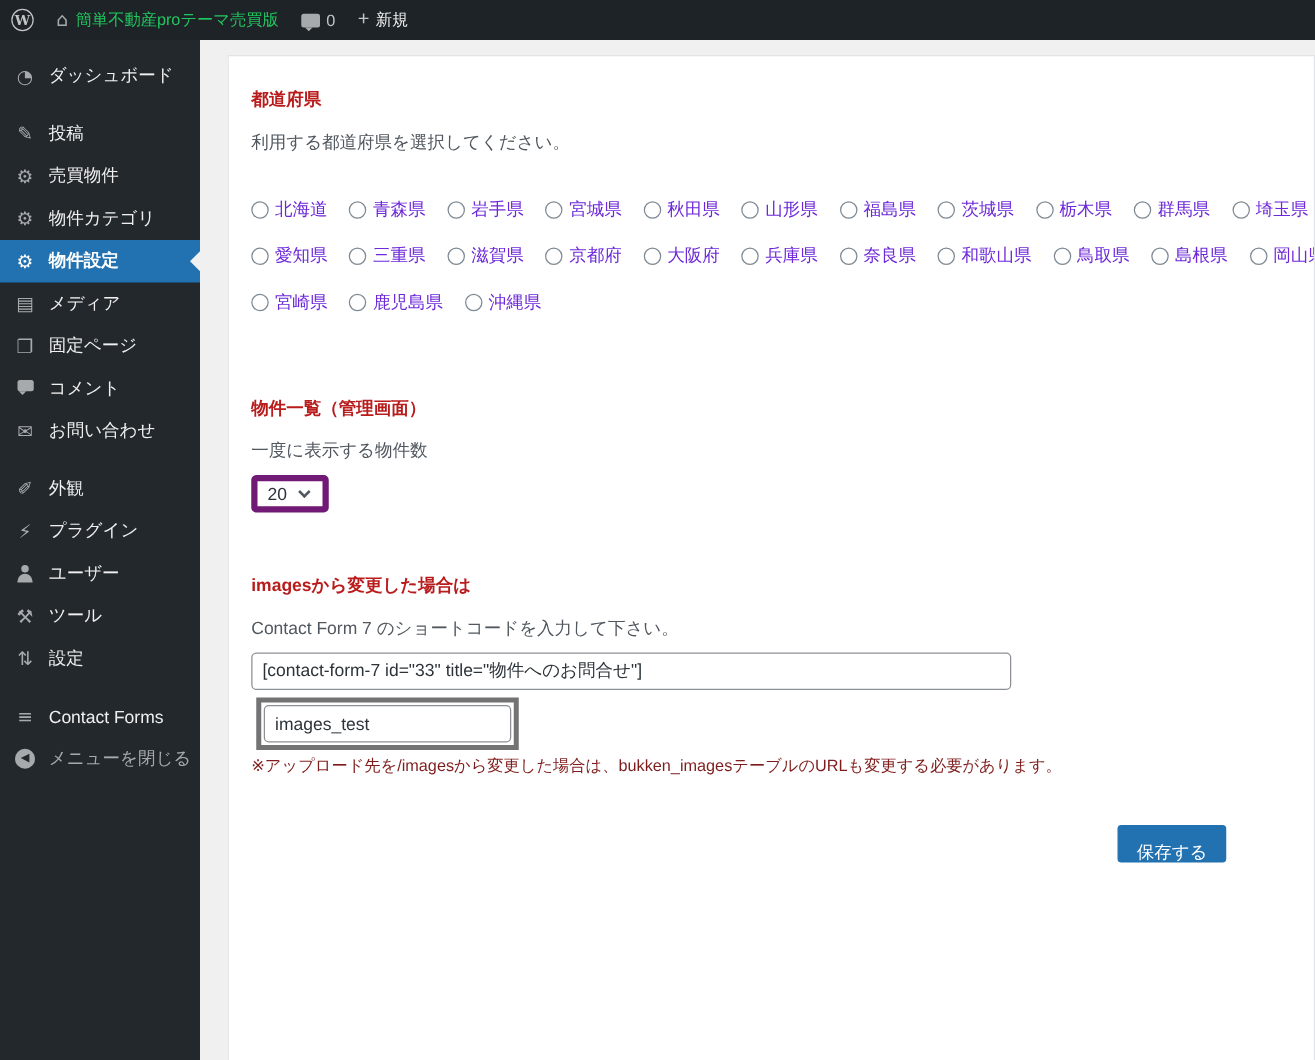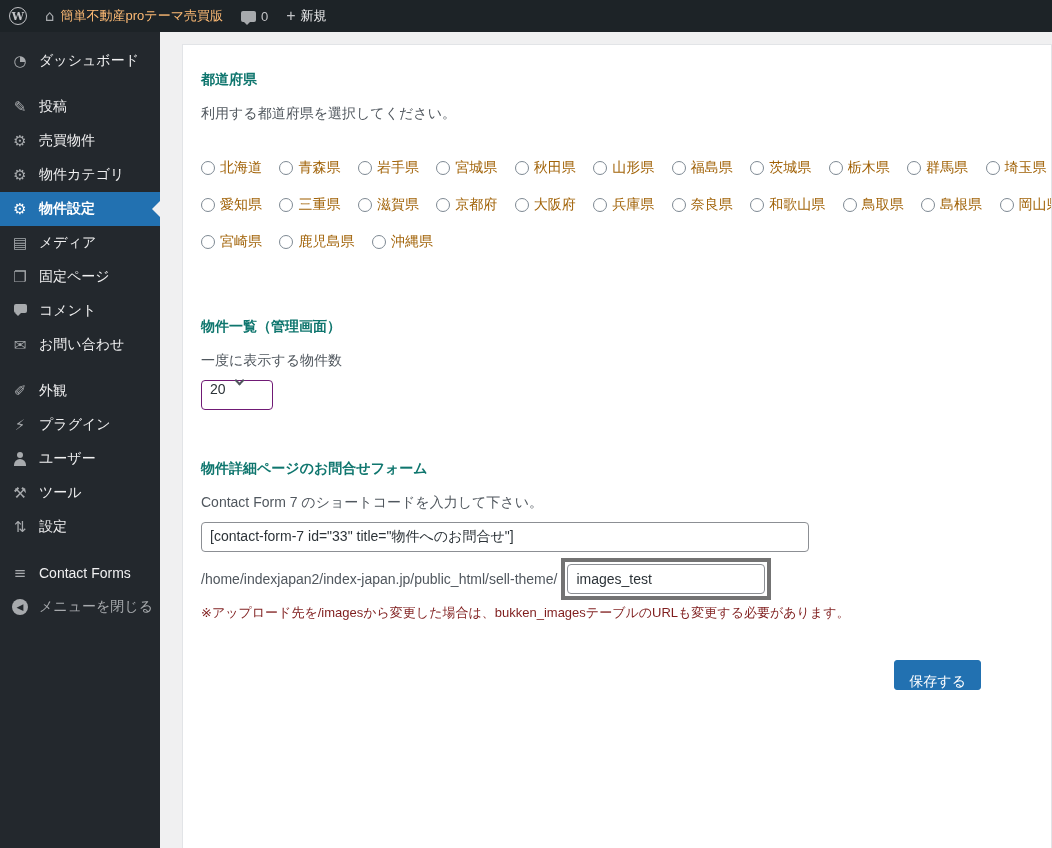--- a/index.html
+++ b/index.html
@@ -7,21 +7,21 @@
     font-family:"Liberation Sans","DejaVu Sans",sans-serif; background:#f0f0f1; }
 
   
   .admin-bar { position:absolute; left:0; top:0; width:1052px; height:32px;
     background:#1d2327; display:flex; align-items:center; color:#f0f0f1; font-size:13px; z-index:10; }
   .ab-item { display:flex; align-items:center; height:32px; padding:0 9px; cursor:pointer; }
   .wp-logo { width:18px; height:18px; border:1.5px solid #c3c4c7; border-radius:50%;
     display:flex; align-items:center; justify-content:center; font-size:11px; font-weight:bold;
     color:#c3c4c7; font-family:"DejaVu Serif",serif; }
   .glyph { font-family:"DejaVu Sans",sans-serif; color:#a7aaad; font-size:15px; line-height:1; }
-  .ab-title { margin-left:6px; color:#fdba74;text-align:right; }
+  .ab-title { margin-left:6px; color:#22c55e;text-align:right; }
   .bubble { position:relative; width:15px; height:11px; background:#a7aaad; border-radius:2px; }
   .bubble::after { content:""; position:absolute; left:3px; top:11px; border:3px solid transparent;
     border-top-color:#a7aaad; }
   .ab-count { margin-left:5px; color:#c3c4c7; }
   .ab-plus { font-size:16px; color:#c3c4c7; margin-right:5px; }
 
   
   .sidebar { position:absolute; left:0; top:32px; width:160px; height:816px;
     background:#23282d; padding-top:12px; }
   .menu-item { position:relative; display:flex; align-items:center; height:34px;
@@ -42,35 +42,35 @@
   .ic-user-icon::before { content:""; width:6px; height:6px; background:#a7aaad; border-radius:50%; }
   .ic-user-icon::after { content:""; width:12px; height:7px; background:#a7aaad;
     border-radius:6px 6px 0 0; margin-top:1px; }
   .collapse .icon { width:16px; height:16px; background:#a7aaad; border-radius:50%;
     color:#23282d; font-size:9px; margin-left:2px; margin-right:11px; }
 
   
   .main-area { position:absolute; left:160px; top:32px; right:0; bottom:0; background:#f0f0f1; }
   .panel { position:absolute; left:22px; top:12px; width:870px; bottom:-10px;
     background:#fff; border:1px solid #e2e4e7; padding:26px 0 0 18px; overflow:hidden; }
-  h3.sec-h { font-size:14px; color:#0f766e; font-weight:bold; }
+  h3.sec-h { font-size:14px; color:#b91c1c; font-weight:bold; }
   .desc { font-size:14px; color:#50575e; }
   .pref-rows { margin-top:36px; }
   .pref-row { white-space:nowrap; margin-bottom:14px; height:23px; }
-  .pref { display:inline-flex; align-items:center; margin-right:13px; font-size:14px; color:#a16207; }
+  .pref { display:inline-flex; align-items:center; margin-right:13px; font-size:14px; color:#6d28d9; }
   .pref .cb { width:14px; height:14px; min-width:14px; border:1px solid #7e8993; border-radius:50%;
     background:#fff; margin-right:5px; display:inline-flex; align-items:center; justify-content:center;
     font-size:10px; font-weight:bold; color:#2271b1; cursor:pointer;
     font-family:"DejaVu Sans",sans-serif; }
 
   .gap-lg { margin-top:62px; }
   .gap-md { margin-top:50px; }
   .label-row { margin-top:16px; font-size:14px; color:#50575e; }
-  .select { margin-top:10px; width:72px; height:30px; border:1px solid #701a75; border-radius:4px;
-    background:#fff; display:flex; padding:0 8px; font-size:14px;
+  .select { margin-top:10px; width:62px; height:30px; border:5px solid #701a75; border-radius:4px;
+    background:#fff; display:flex; align-items:center; padding:0 8px; font-size:14px;
     color:#2c3338; cursor:pointer; }
   .chev { width:7px; height:7px; border-right:2px solid #50575e; border-bottom:2px solid #50575e;
     transform:rotate(45deg); margin-left:10px; margin-top:-4px; }
   input.txt { height:30px; border:1px solid #8c8f94; border-radius:4px; background:#fff;
     font-size:14px; color:#2c3338; padding:0 8px;
     font-family:"Liberation Sans","DejaVu Sans",sans-serif; }
   .shortcode-input { margin-top:10px; width:608px; }
   .path-row { margin-top:6px; display:flex; align-items:center; font-size:14px; color:#50575e; }
   .red-frame { border:4px solid #737373; padding:2px; margin-left:4px; background:#fff; }
   .dir-input { width:198px; height:28px; border-radius:2px; }
@@ -338,27 +338,26 @@
 
     
     <h3 class="sec-h gap-lg">物件一覧（管理画面）</h3>
     <div class="label-row">一度に表示する物件数</div>
     <div class="select">
       <span>20</span>
       <span class="chev"></span>
     </div>
 
     
-    <h3 class="sec-h gap-md">物件詳細ページのお問合せフォーム</h3>
+    <h3 class="sec-h gap-md">imagesから変更した場合は</h3>
     <div class="label-row">Contact Form 7 のショートコードを入力して下さい。</div>
     <input class="txt shortcode-input" type="text" value="[contact-form-7 id=&quot;33&quot; title=&quot;物件へのお問合せ&quot;]" style="">
 
     
     <div class="path-row">
-      <span>/home/indexjapan2/index-japan.jp/public_html/sell-theme/</span>
       <span class="red-frame">
         <input class="txt dir-input" type="text" value="images_test" style="">
       </span>
     </div>
     <div class="note">※アップロード先を/imagesから変更した場合は、bukken_imagesテーブルのURLも変更する必要があります。</div>
 
     
     <div class="save-row">
       <button class="save-btn">保存する</button>
     </div>

